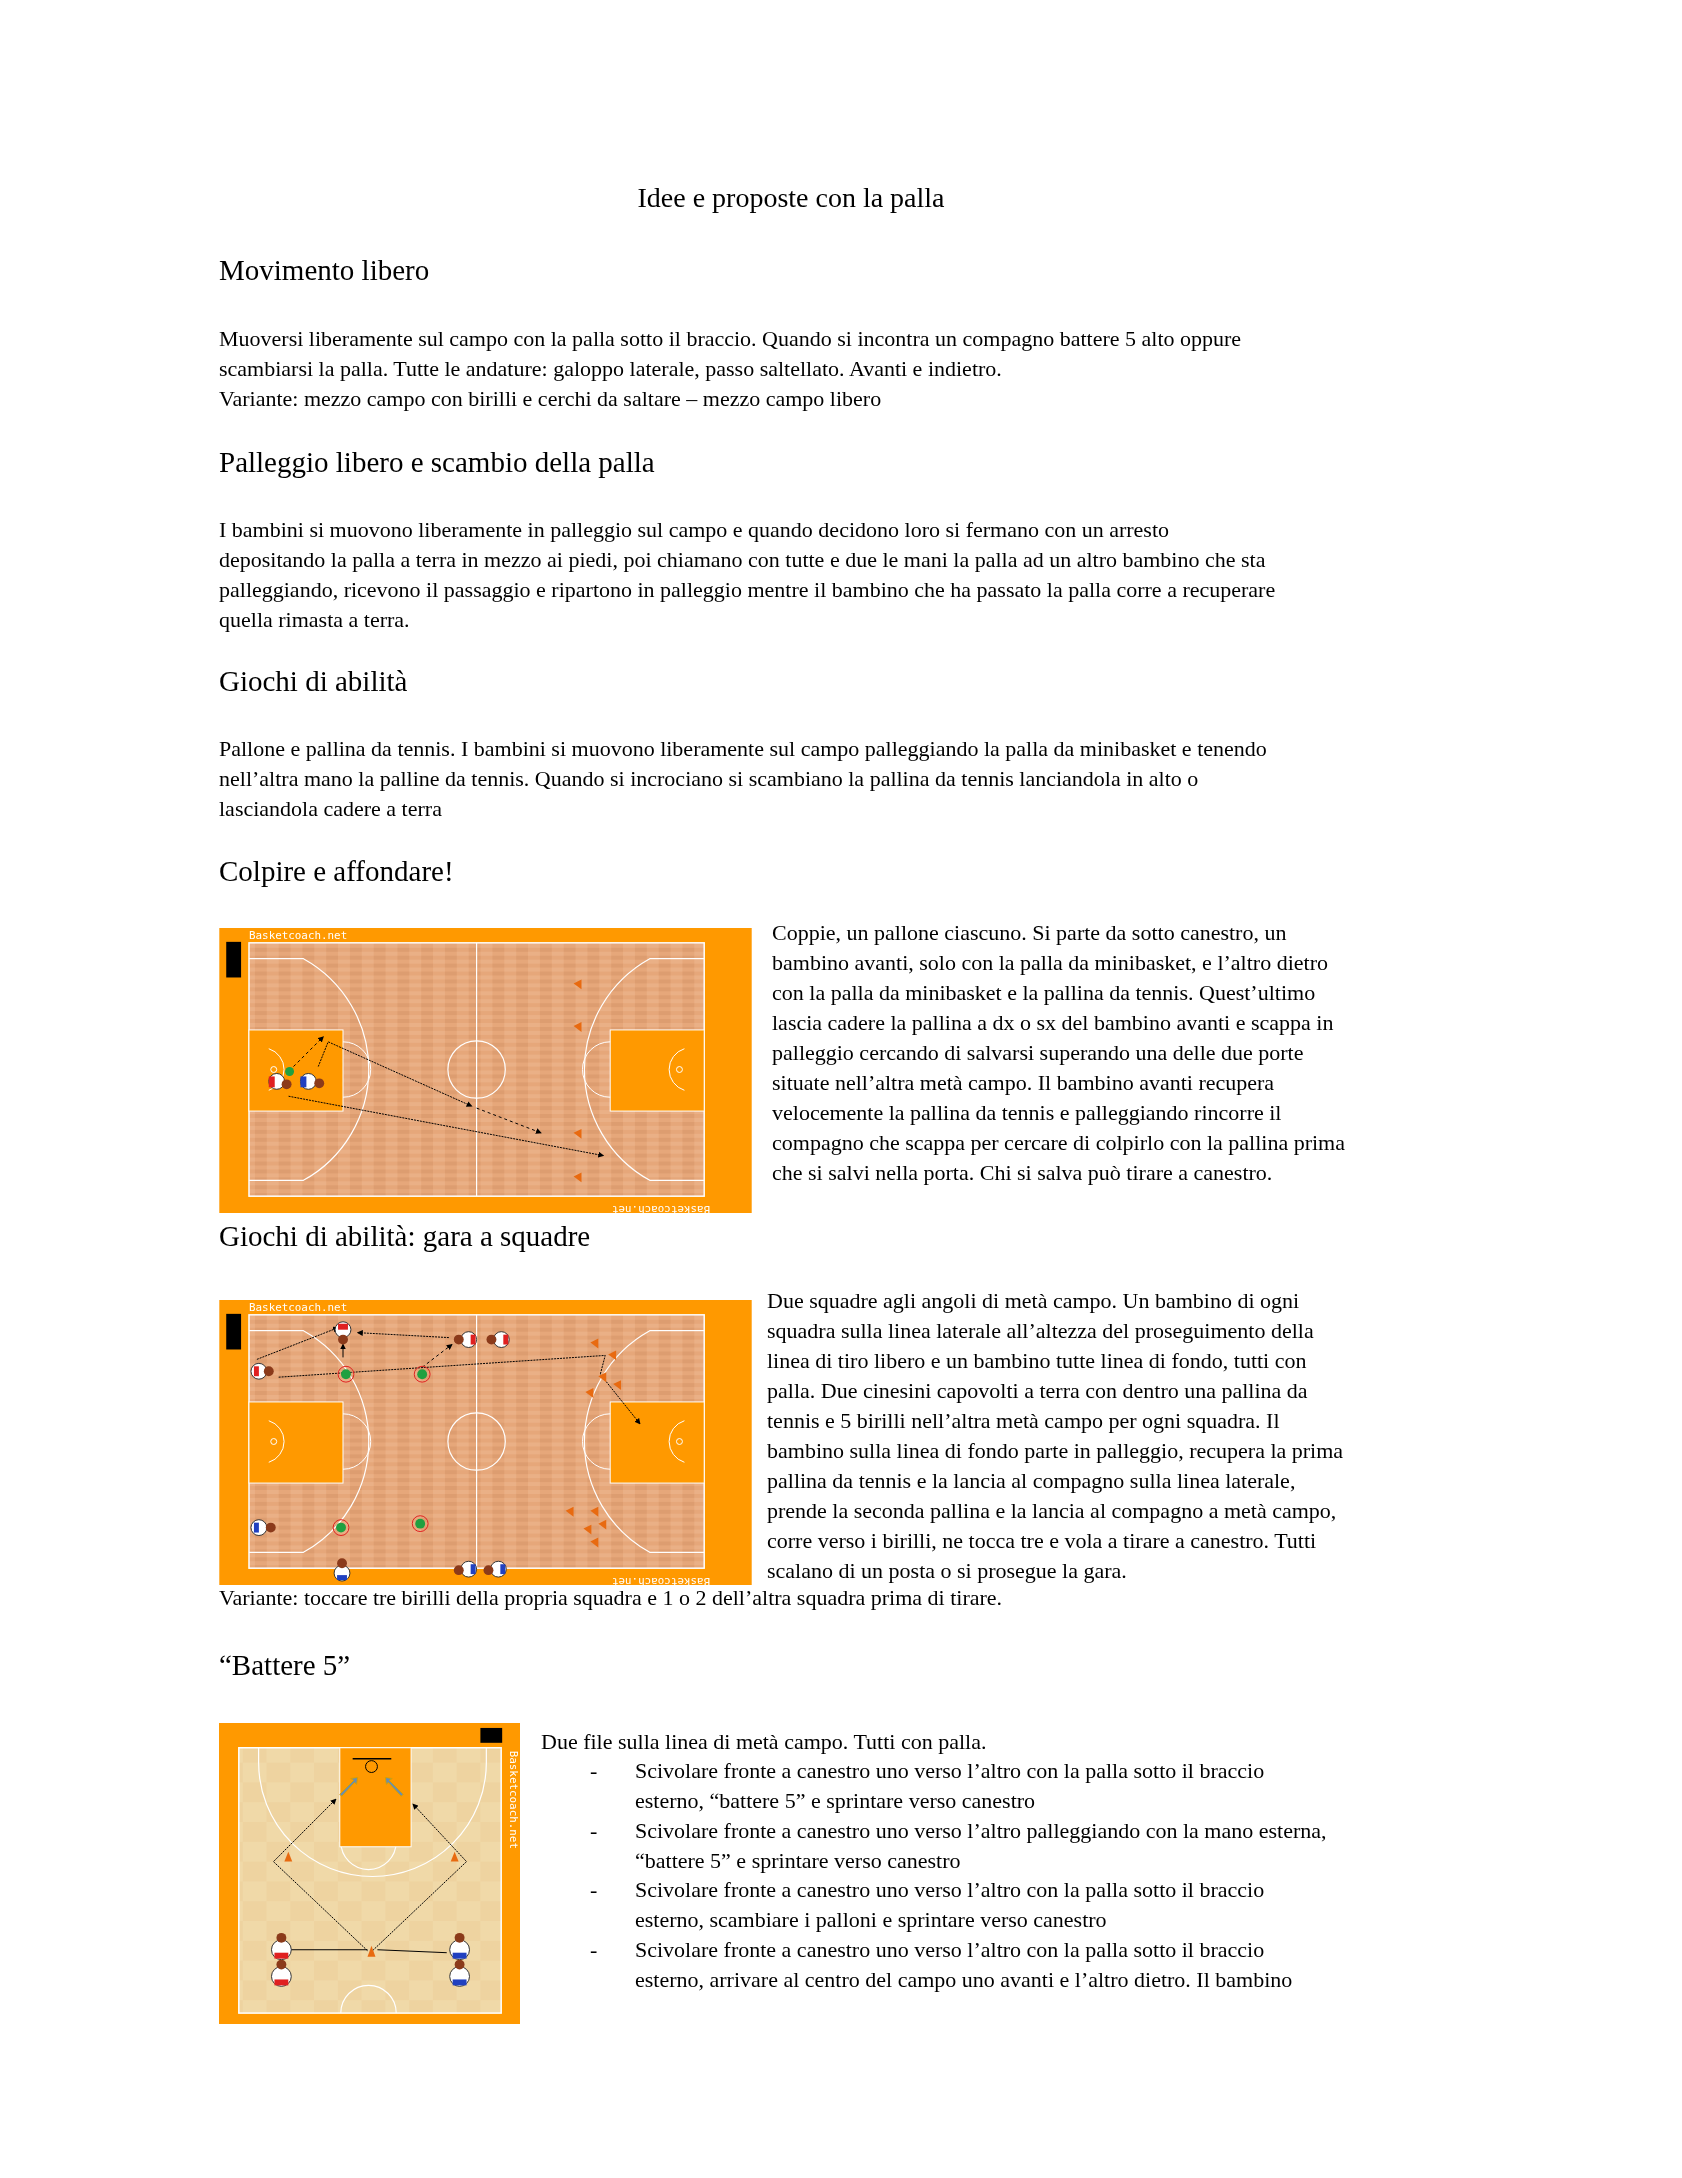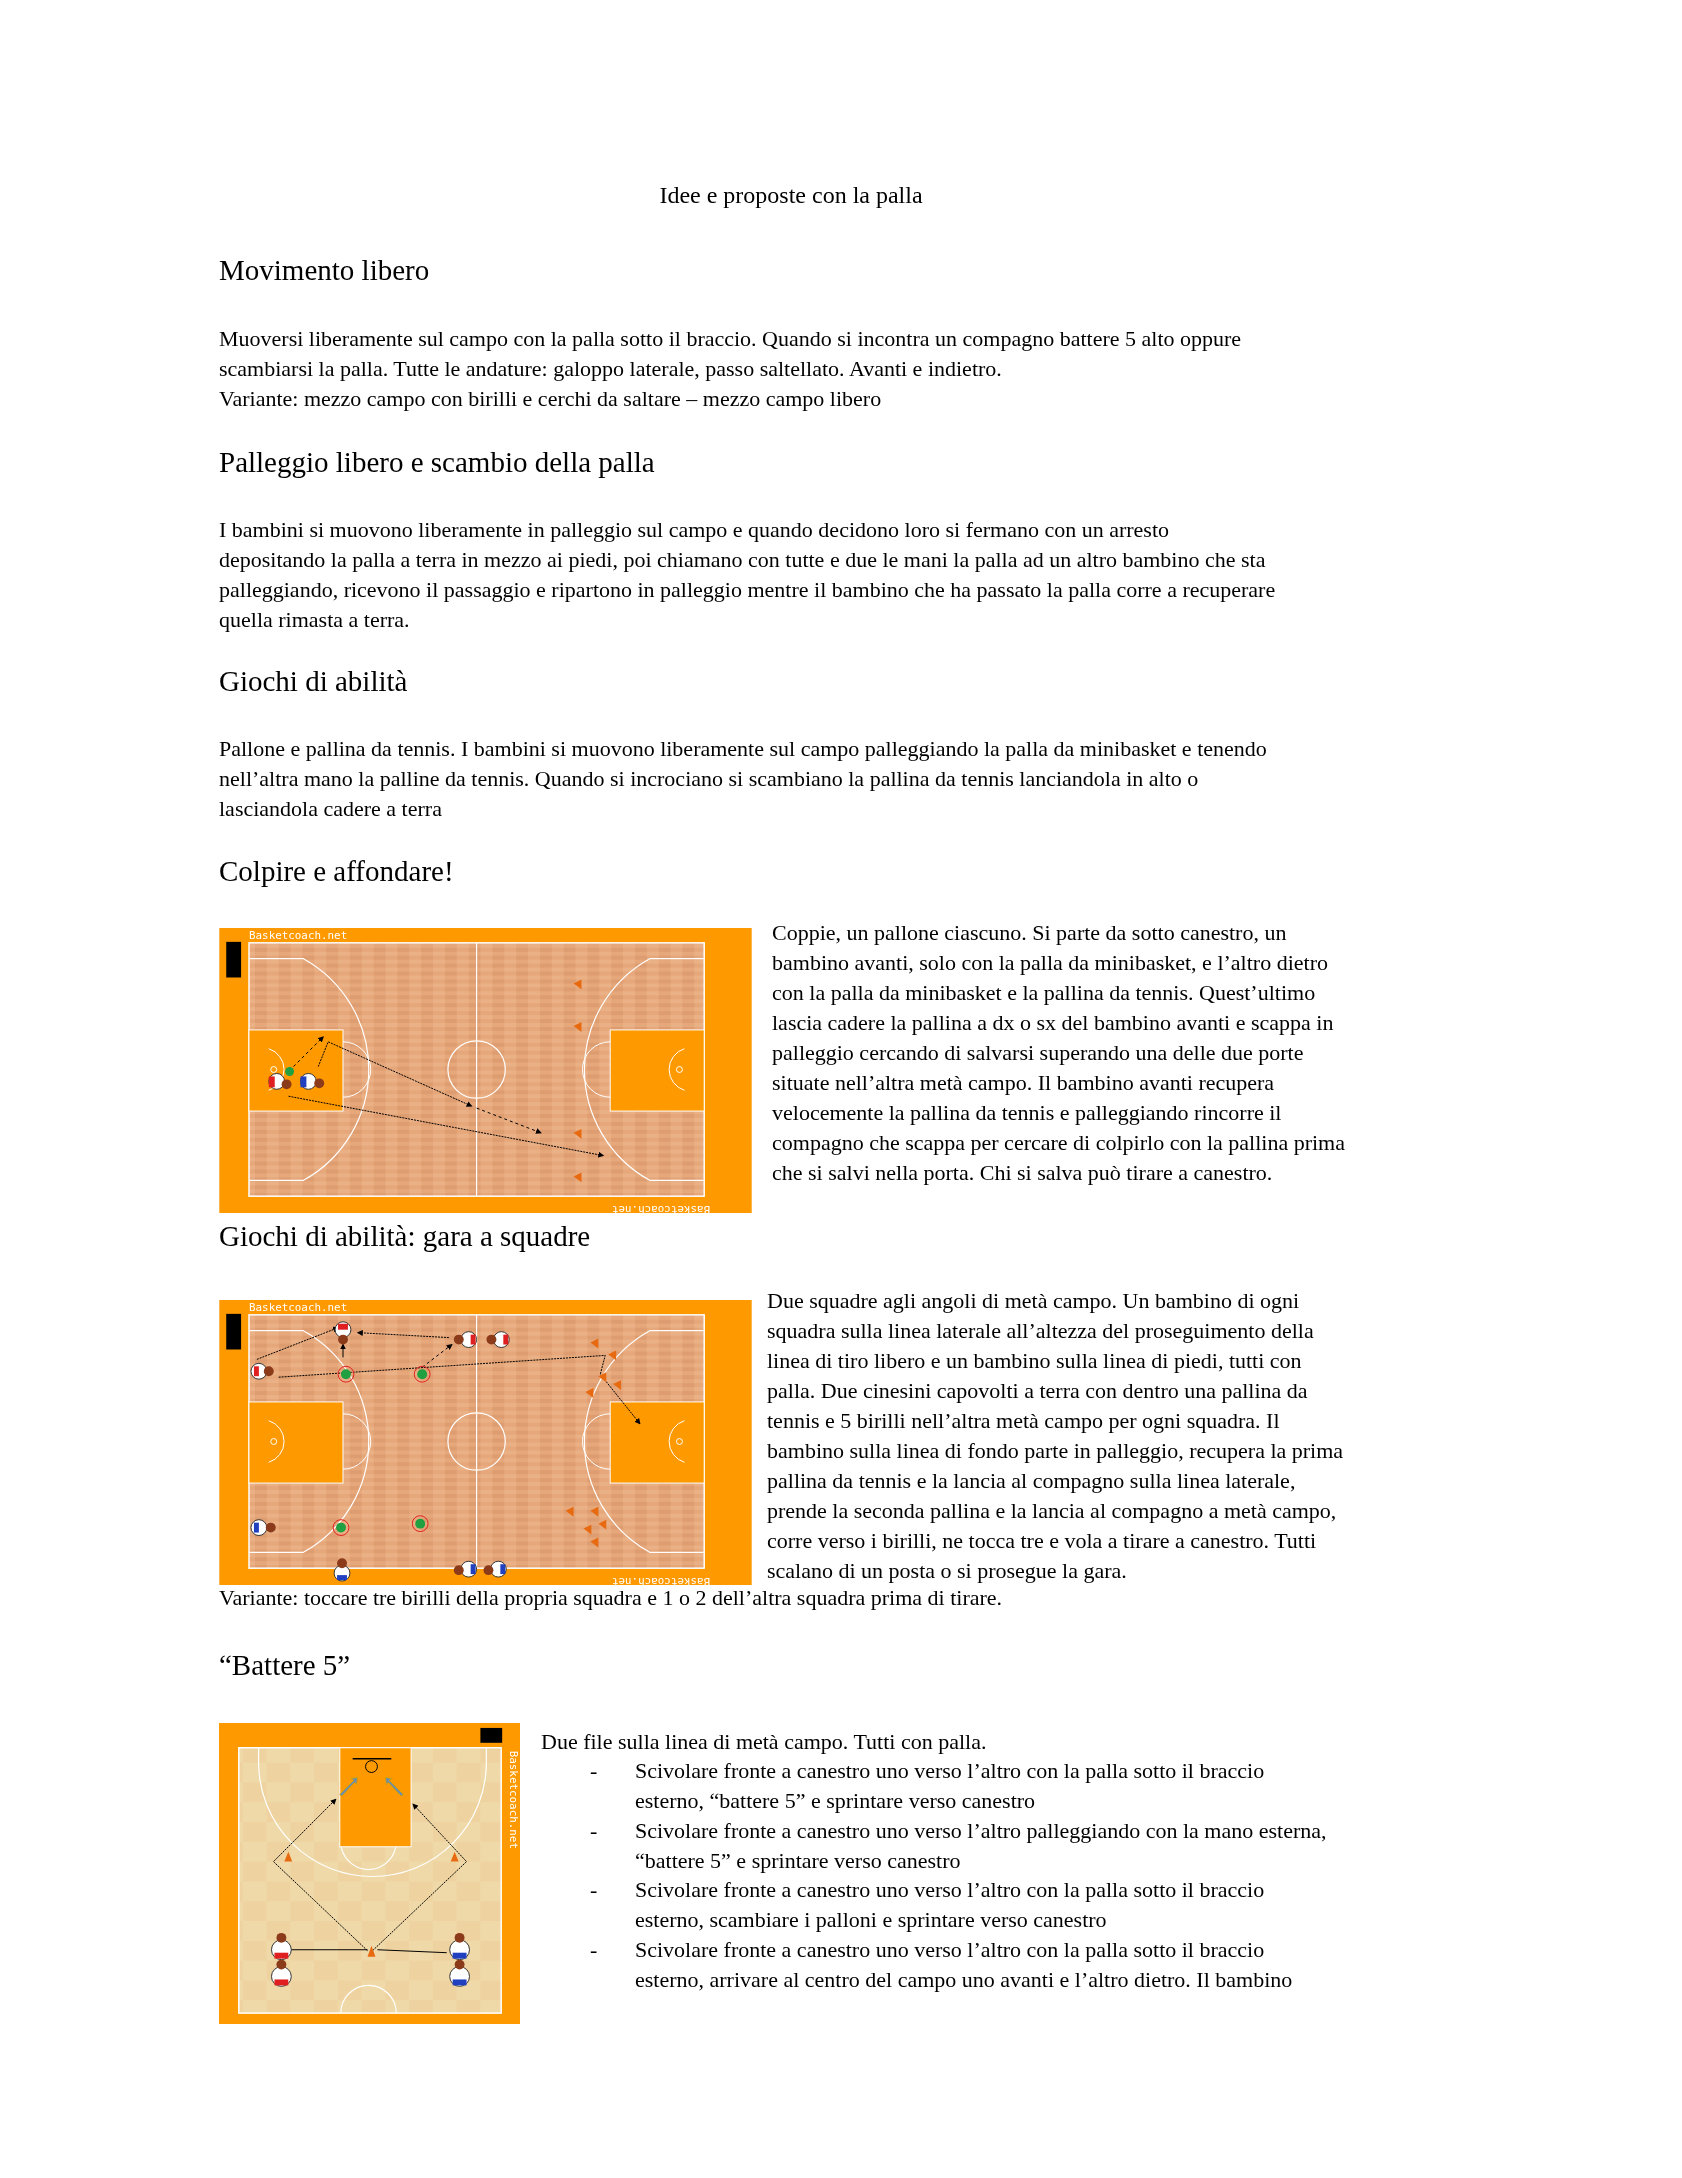--- a/index.html
+++ b/index.html
@@ -1,18 +1,18 @@
 <!DOCTYPE html>
 <html><head>
 <meta charset="utf-8">
 <style>
   html, body { margin: 0; padding: 0; background: #ffffff; }
   body { width: 1682px; height: 2178px; position: relative; overflow: hidden;
          font-family: "Liberation Serif", "DejaVu Serif", serif; color: #000; }
-  .title { position: absolute; left: 0; width: 1582px; text-align: center; top: 182px; font-size: 24px; }
+  .title { position: absolute; left: 0; width: 1582px; text-align: center; top: 182px; font-size: 28px; }
   .h { position: absolute; left: 219px; font-size: 29px; line-height: 34px; white-space: nowrap; }
   .p { position: absolute; left: 219px; font-size: 22px; line-height: 30px; }
   .p div { white-space: nowrap; }
   .court { position: absolute; border-radius: 19px; }
   .court svg { display: block; }
   .li { position: absolute; left: 590px; font-size: 22px; line-height: 30px; }
   .li .dash { position: absolute; left: 0; }
   .li .txt { position: absolute; left: 45px; }
   .li .txt div { white-space: nowrap; }
 </style>
@@ -210,21 +210,21 @@
         <polygon points="383,226 391,222 391,232"></polygon>
       <polygon points="368,231 376,227 376,237"></polygon>
         <polygon points="375,244 383,240 383,250"></polygon>
     </g>
   </svg>
 </div>
 
 <div class="p" style="left:767px; top:1286px;">
   <div>Due squadre agli angoli di metà campo. Un bambino di ogni</div>
   <div>squadra sulla linea laterale all’altezza del proseguimento della</div>
-  <div>linea di tiro libero e un bambino sulla linea di piedi, tutti con</div>
+  <div>linea di tiro libero e un bambino tutte linea di fondo, tutti con</div>
   <div>palla. Due cinesini capovolti a terra con dentro una pallina da</div>
   <div>tennis e 5 birilli nell’altra metà campo per ogni squadra. Il</div>
   <div>bambino sulla linea di fondo parte in palleggio, recupera la prima</div>
   <div>pallina da tennis e la lancia al compagno sulla linea laterale,</div>
   <div>prende la seconda pallina e la lancia al compagno a metà campo,</div>
   <div>corre verso i birilli, ne tocca tre e vola a tirare a canestro. Tutti</div>
   <div>scalano di un posta o si prosegue la gara.</div>
 </div>
 <div class="p" style="top:1583px">
   <div>Variante: toccare tre birilli della propria squadra e 1 o 2 dell’altra squadra prima di tirare.</div>

